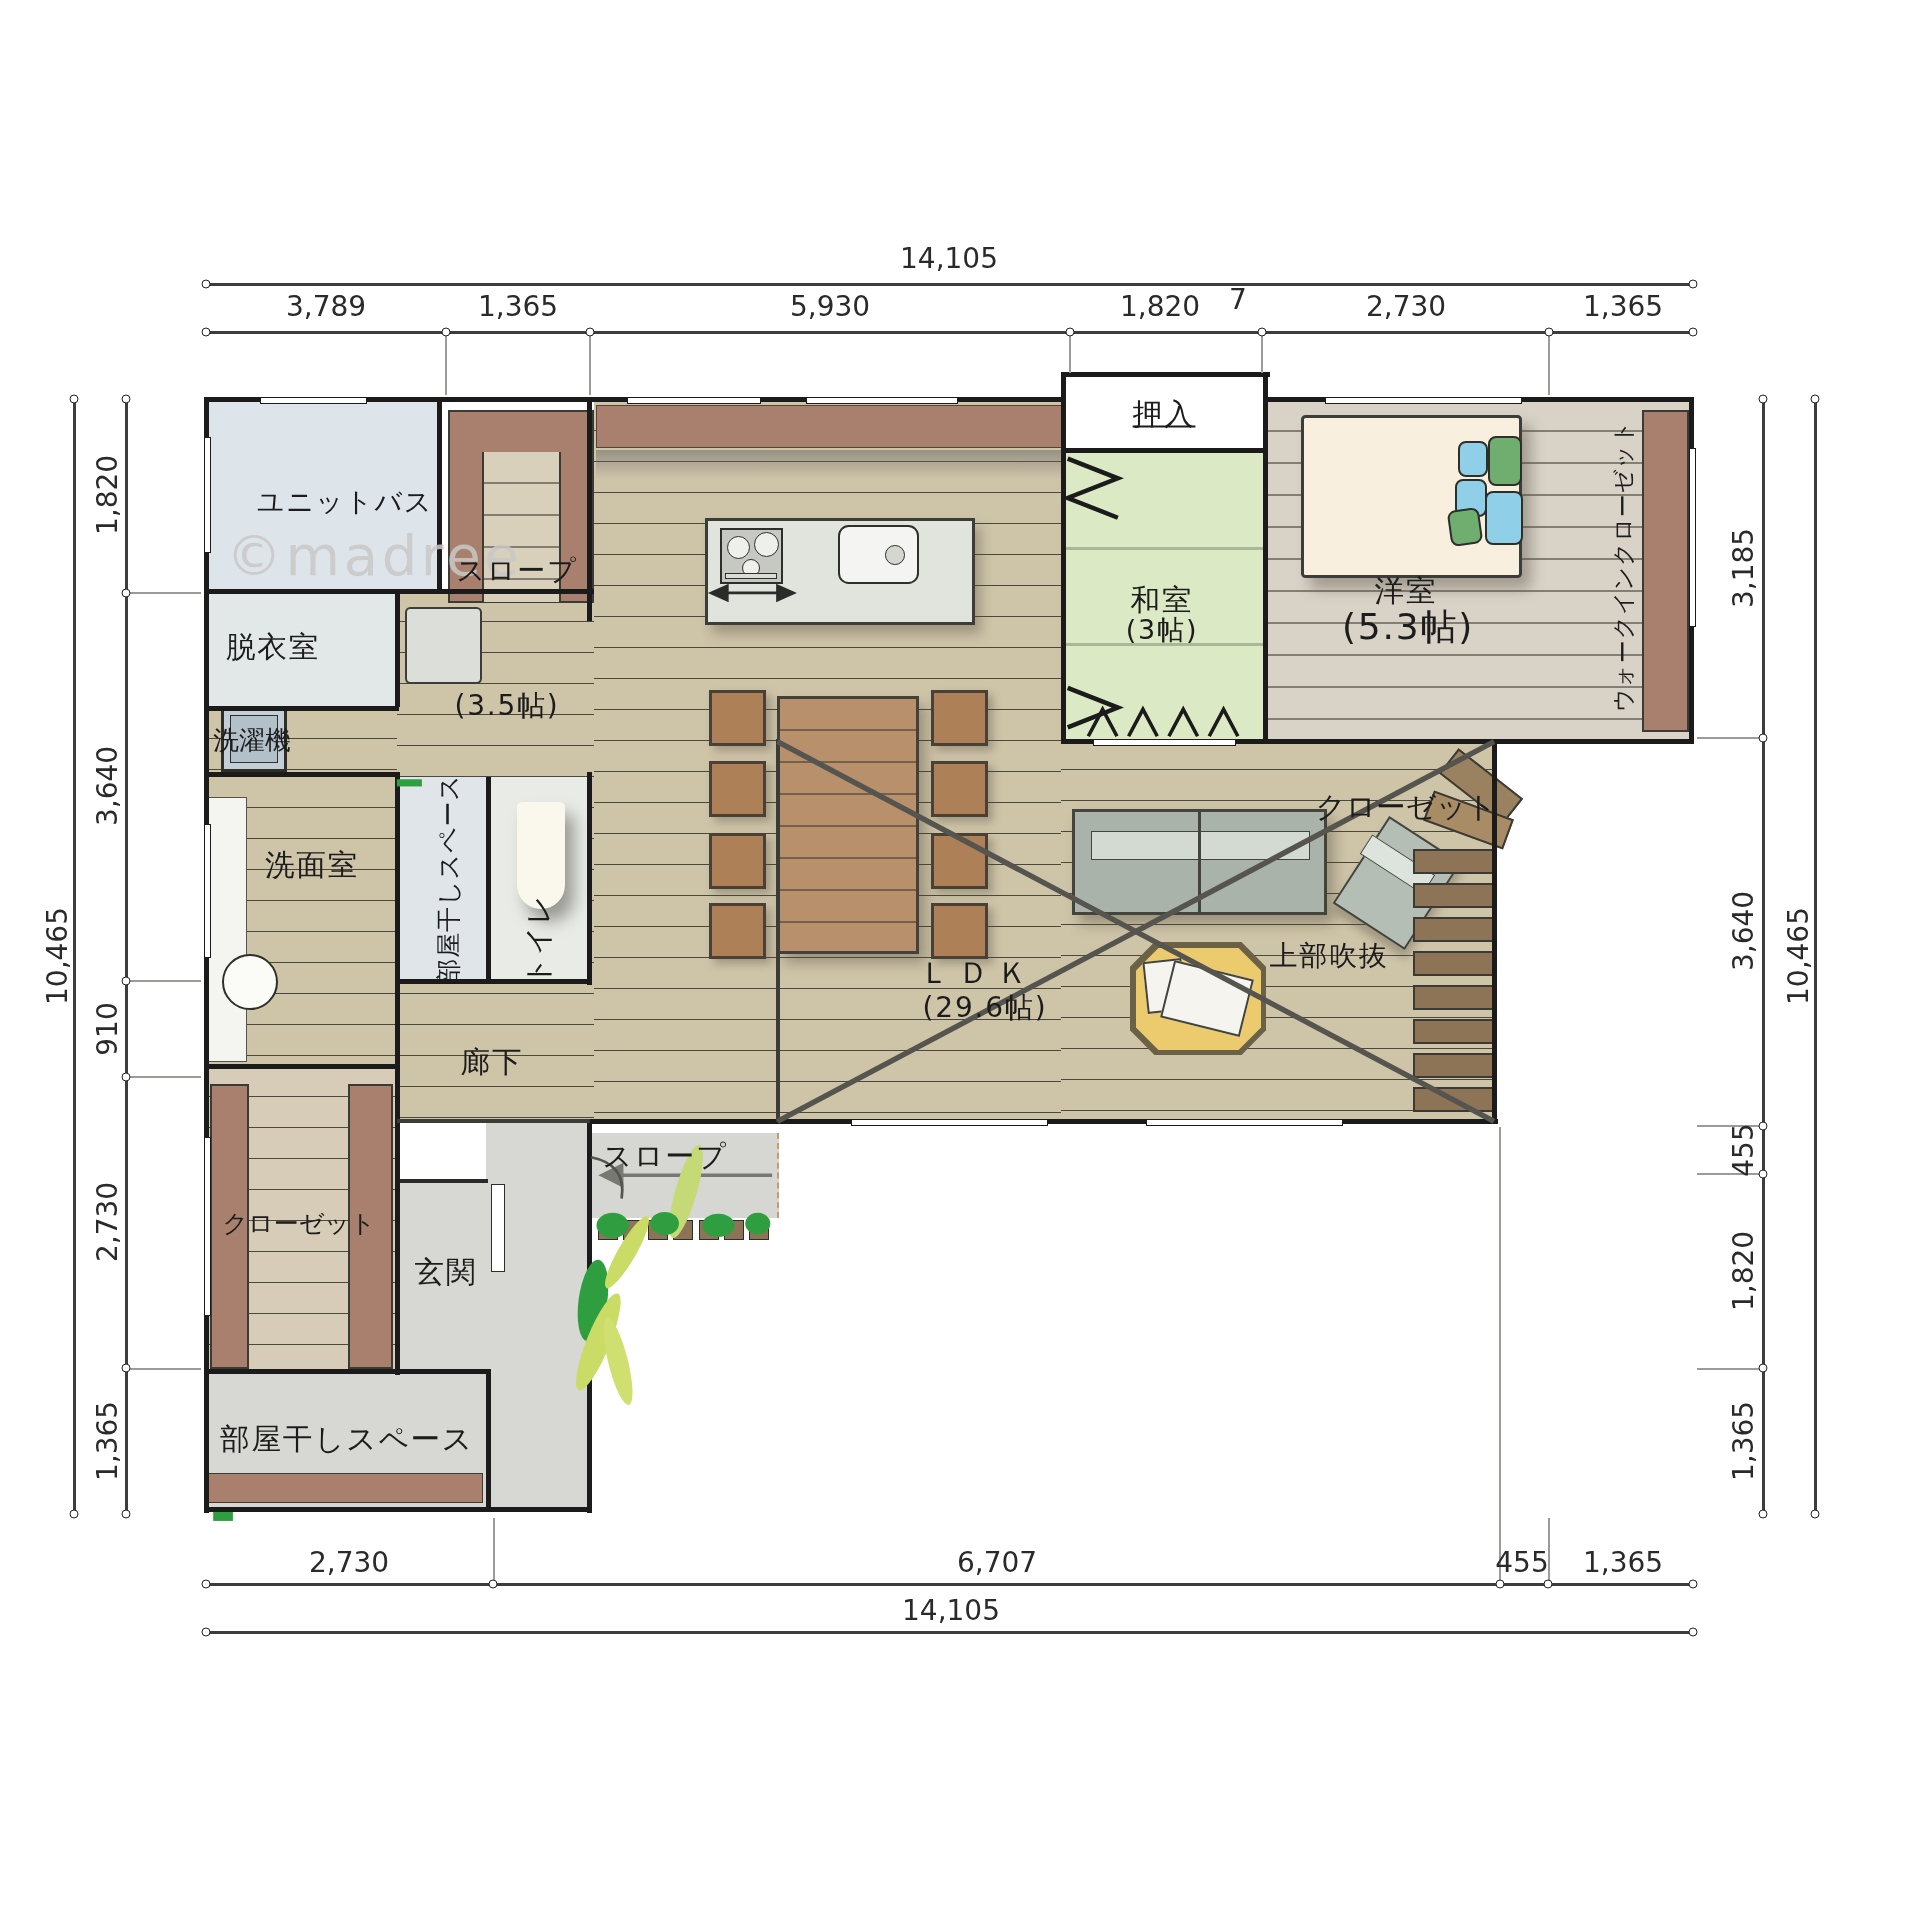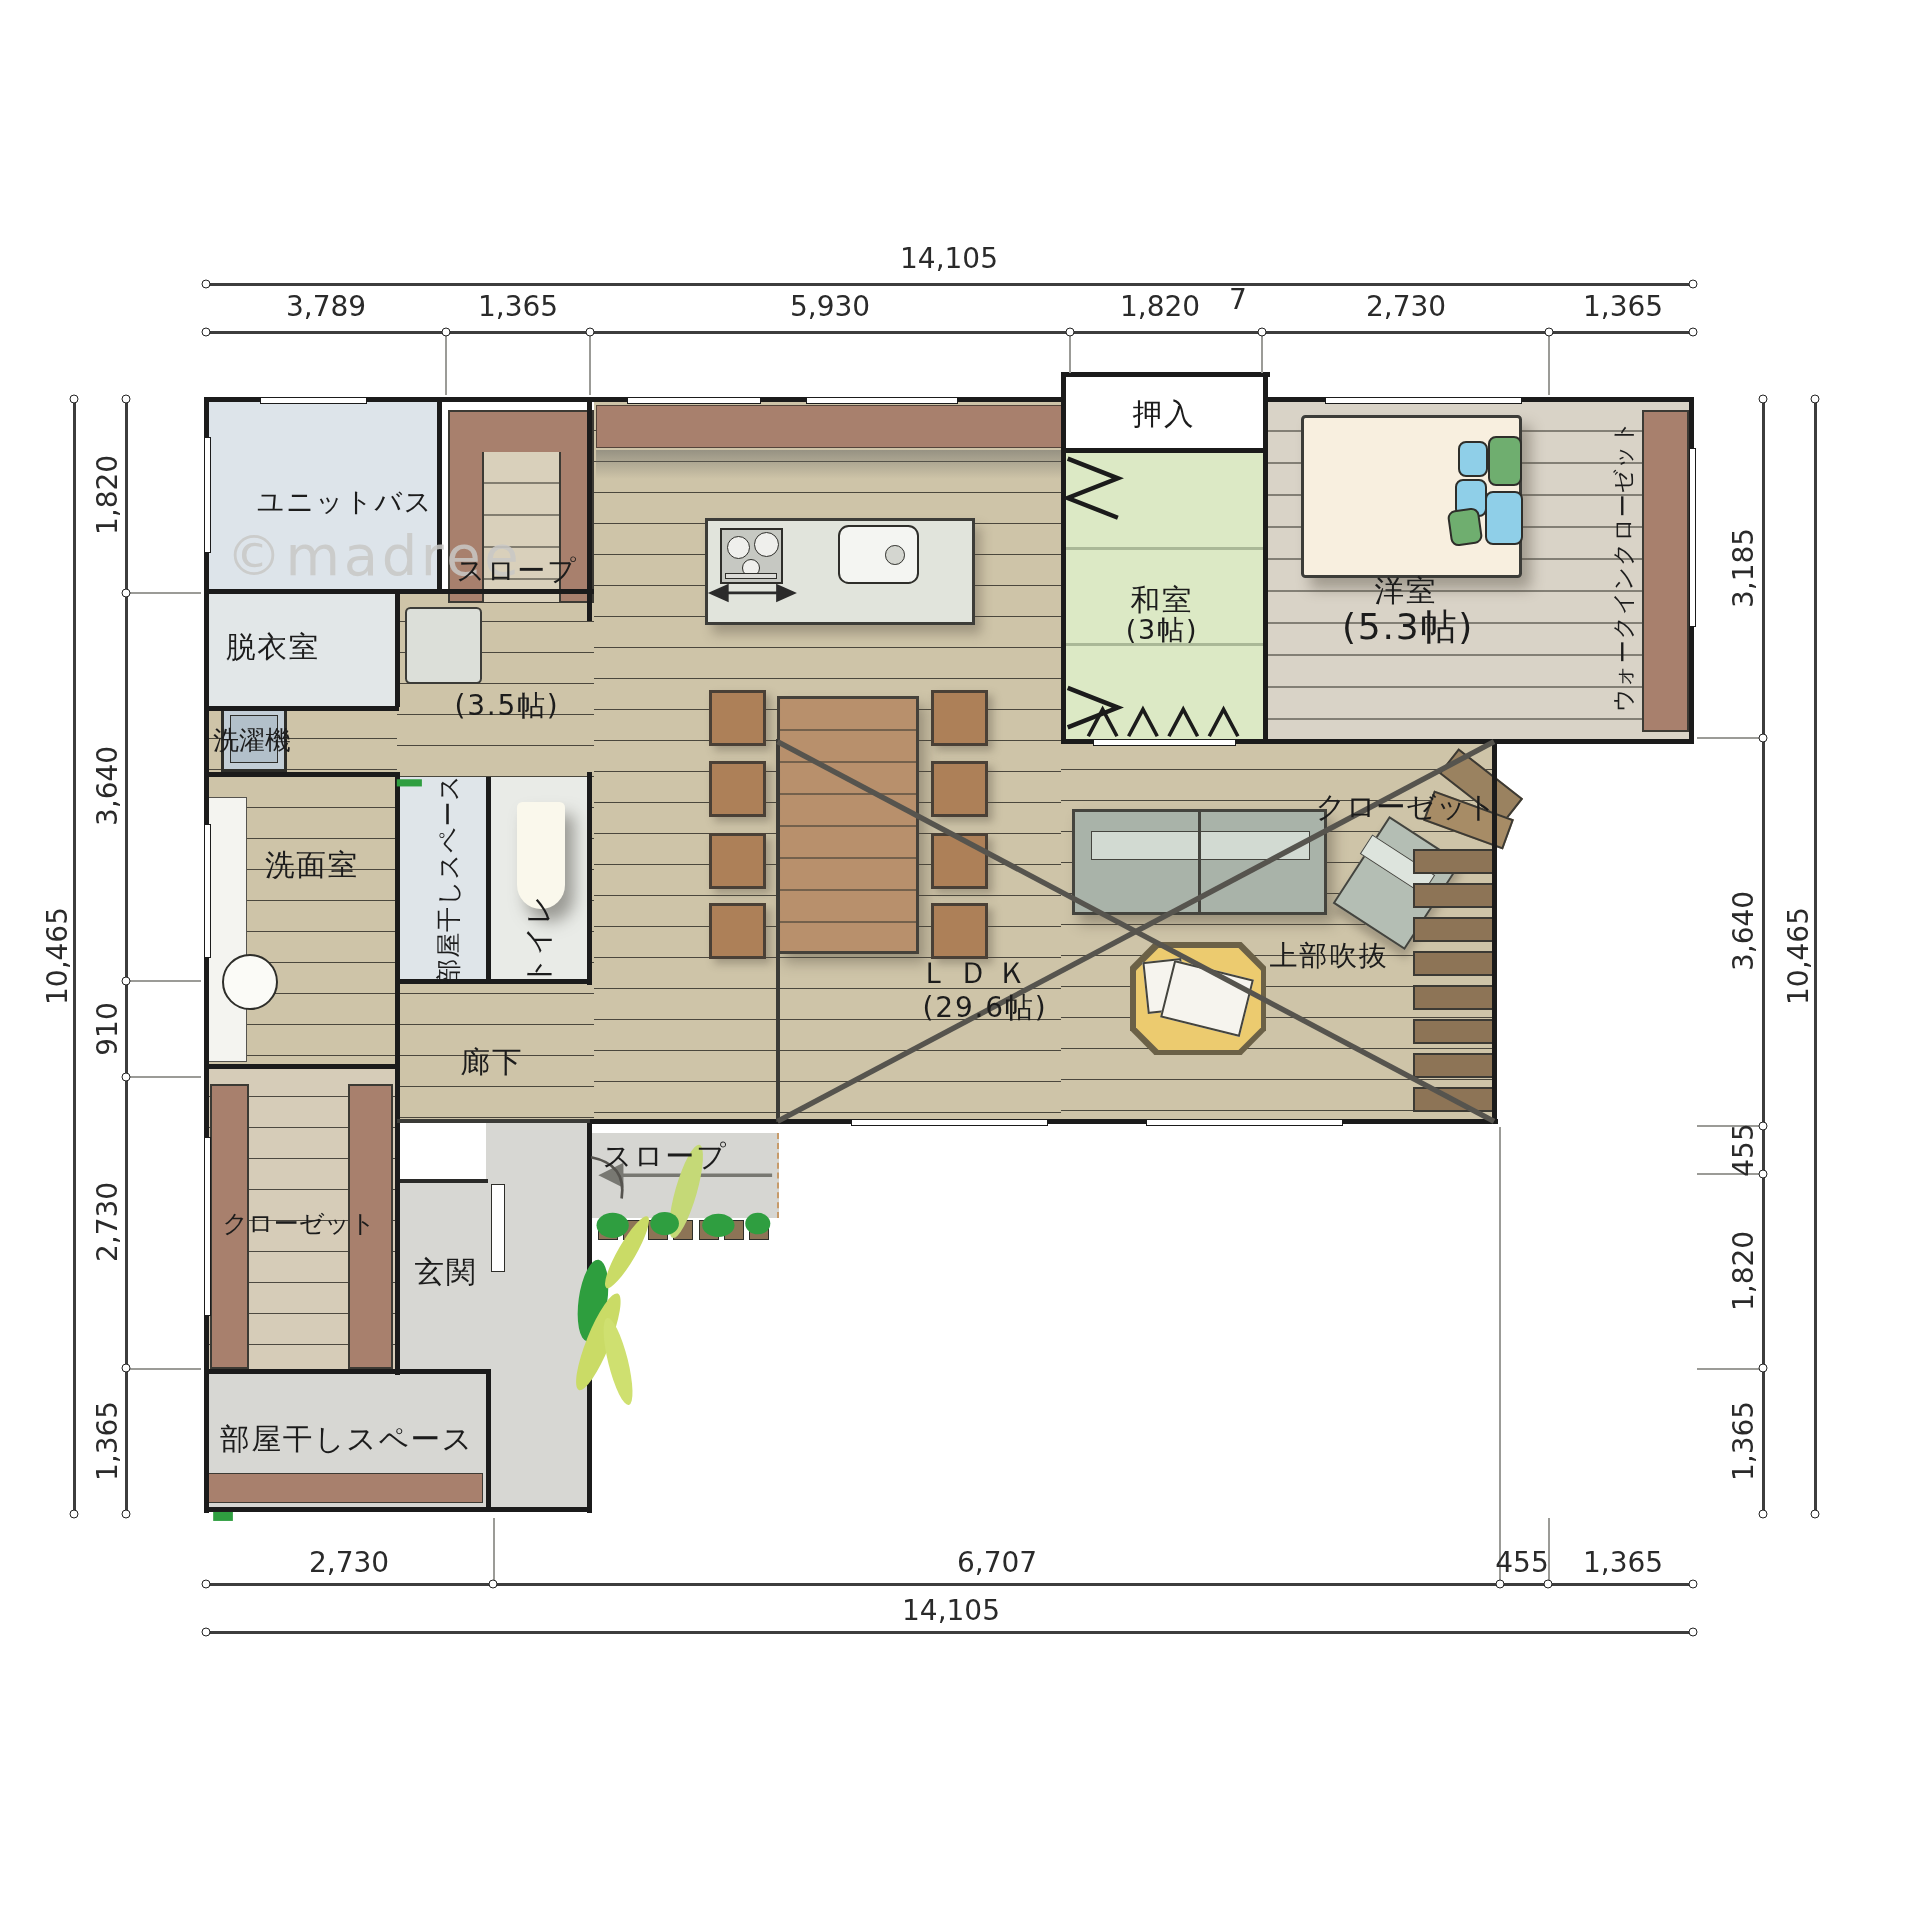--- a/index.html
+++ b/index.html
@@ -220,21 +220,21 @@
 
   <div class="lbl" style="left:345px;top:502px;font-size:27px;">ユニットバス</div>
   <div class="lbl" style="left:273px;top:647px;">脱衣室</div>
   <div class="lbl" style="left:252px;top:740px;font-size:26px;letter-spacing:0;">洗濯機</div>
   <div class="lbl" style="left:517px;top:571px;font-size:28px;">スロープ</div>
   <div class="lbl" style="left:507px;top:706px;font-size:28px;">(3.5帖)</div>
   <div class="lbl" style="left:312px;top:865px;">洗面室</div>
   <div class="lblv" style="left:448px;top:879px;font-size:25px;">部屋干しスペース</div>
   <div class="lblv" style="left:539px;top:940px;font-size:29px;">トイレ</div>
   <div class="lbl" style="left:492px;top:1062px;">廊下</div>
-  <div class="lbl" style="left:1164px;top:414px;">押入</div>
+  <div class="lbl" style="left:1164px;top:414px;text-decoration:underline;">押入</div>
   <div class="lbl" style="left:1162px;top:600px;">和室</div>
   <div class="lbl" style="left:1162px;top:630px;font-size:27px;">(3帖)</div>
   <div class="lbl" style="left:1406px;top:591px;">洋室</div>
   <div class="lbl" style="left:1408px;top:627px;font-size:36px;">(5.3帖)</div>
   <div class="lblv" style="left:1623px;top:566px;font-size:23px;">ウォークインクローゼット</div>
   <div class="lbl" style="left:978px;top:973px;font-size:30px;letter-spacing:9px;">ＬＤＫ</div>
   <div class="lbl" style="left:985px;top:1008px;font-size:28px;">(29.6帖)</div>
   <div class="lbl" style="left:1406px;top:807px;font-size:29.6px;letter-spacing:0;">クローゼット</div>
   <div class="lbl" style="left:1329px;top:956px;font-size:28px;">上部吹抜</div>
   <div class="lbl" style="left:299px;top:1223px;font-size:25px;letter-spacing:0;">クローゼット</div>

